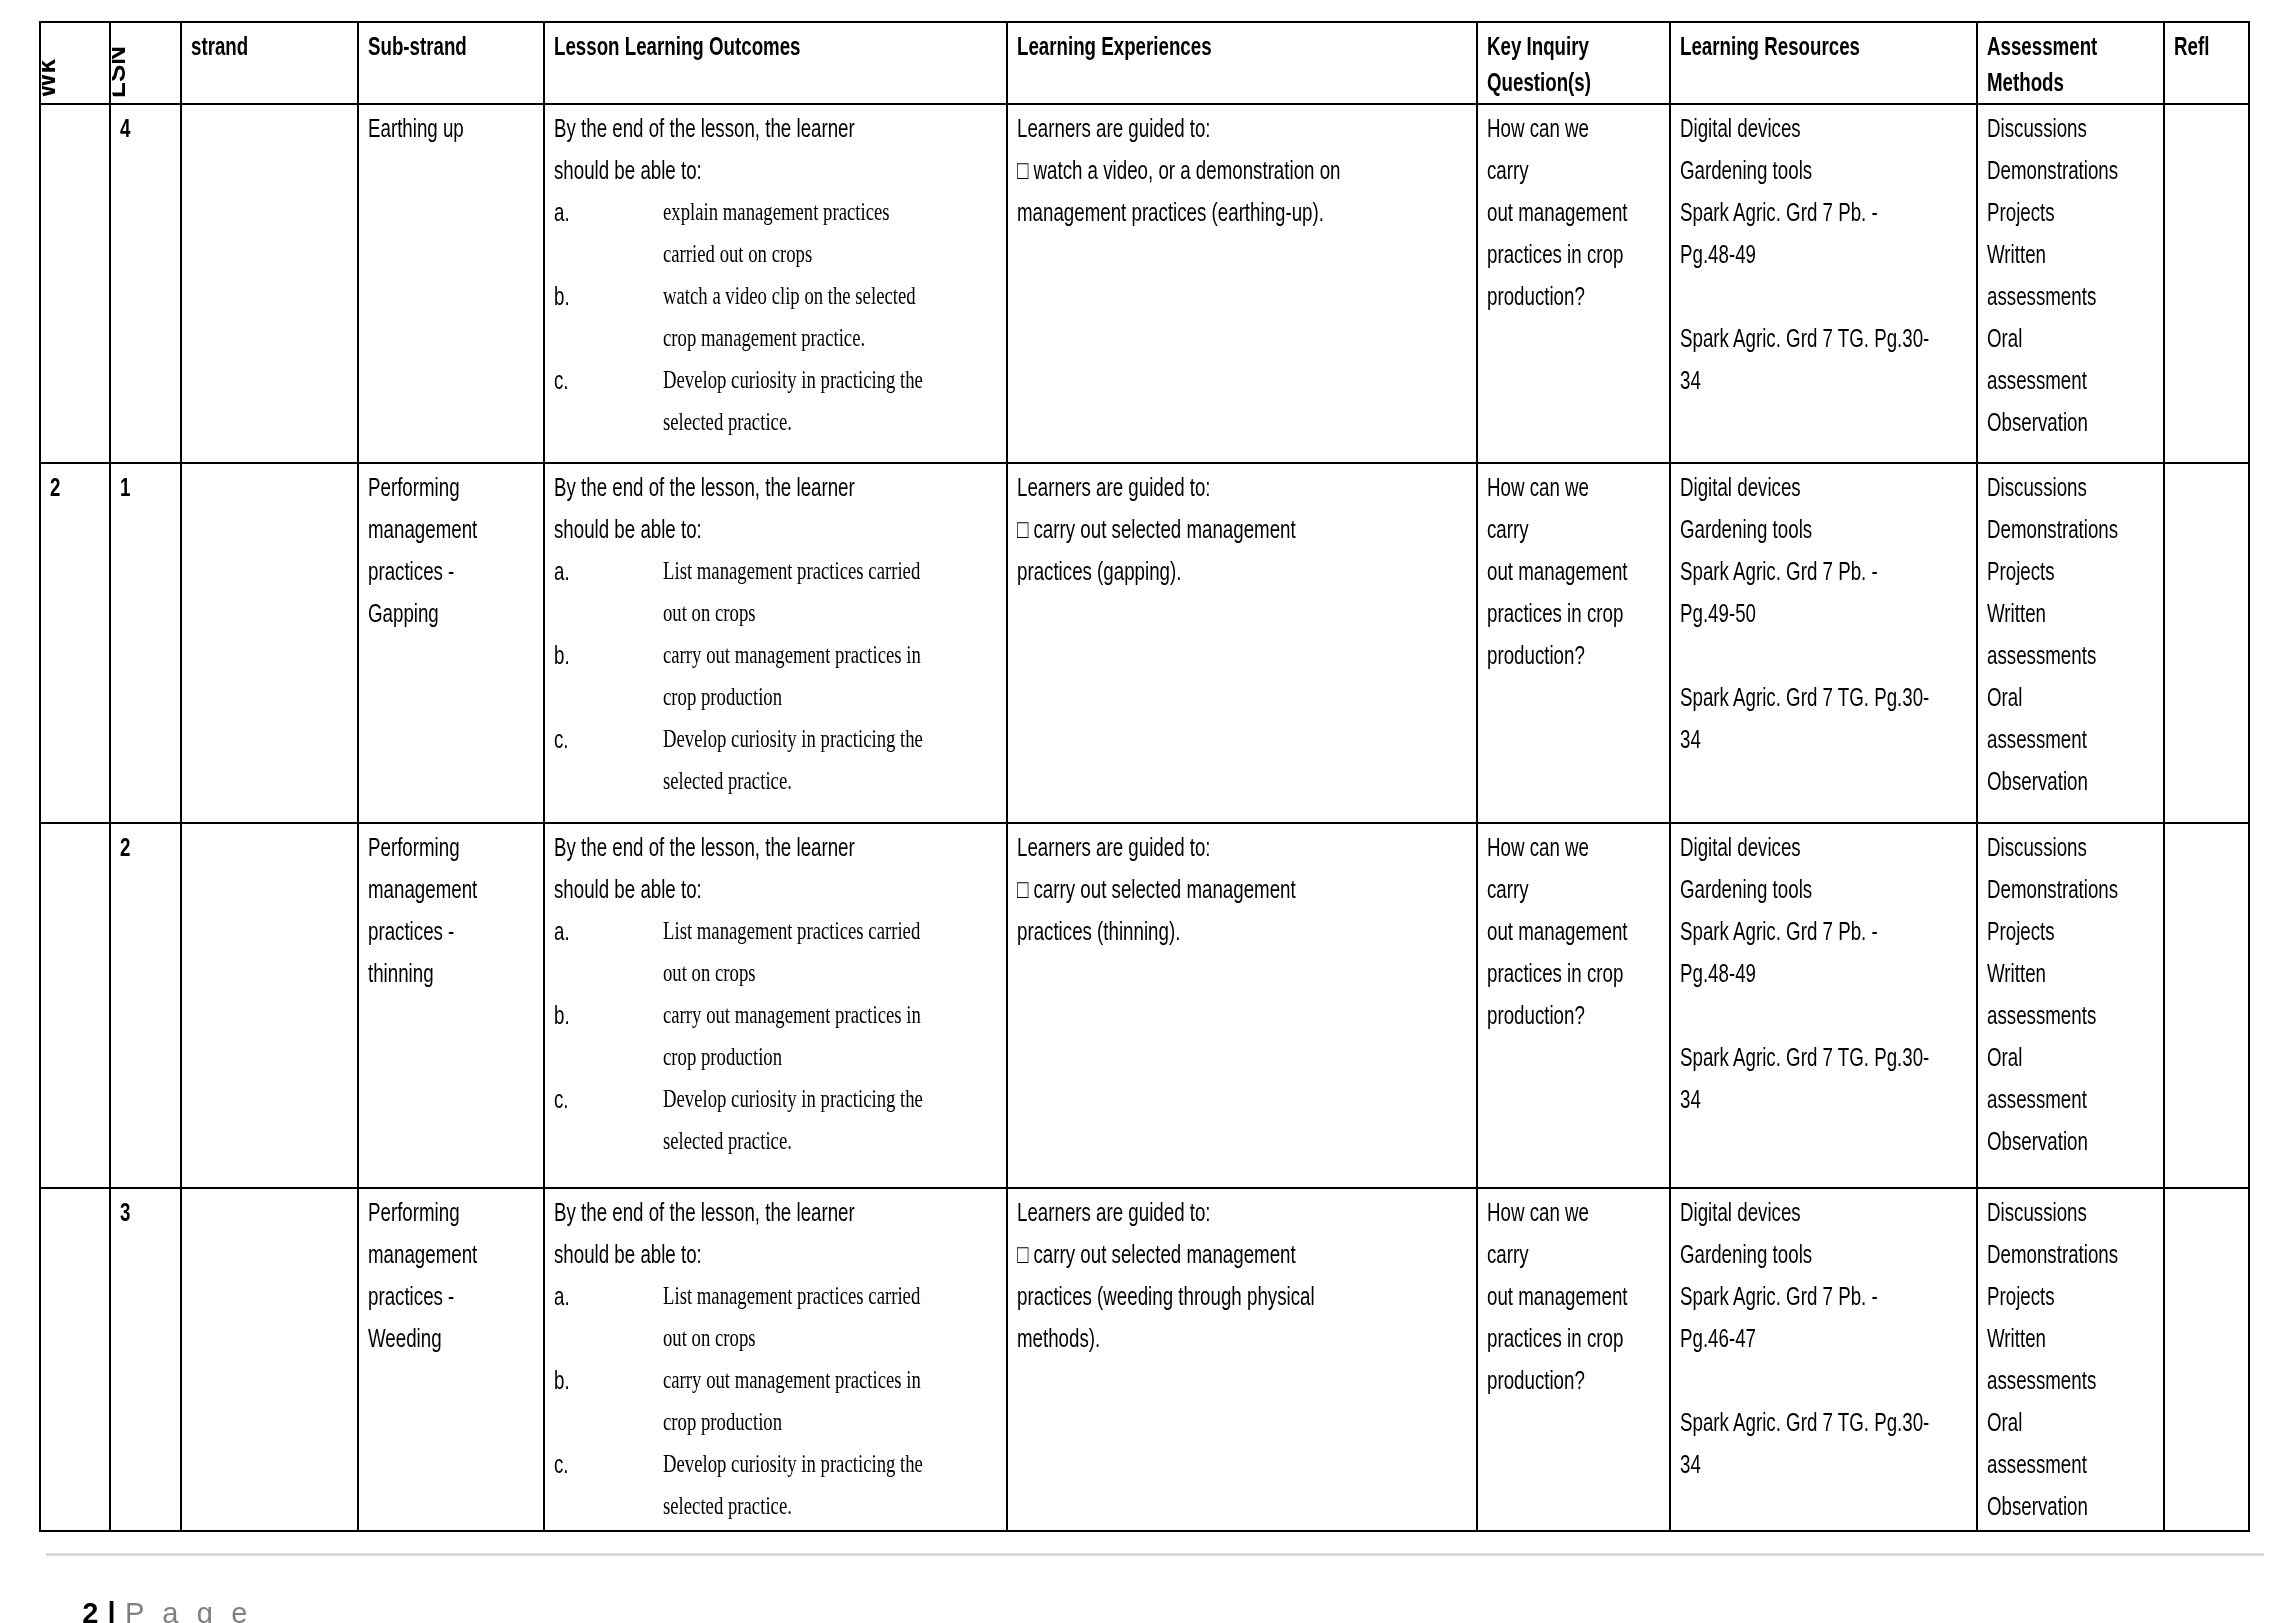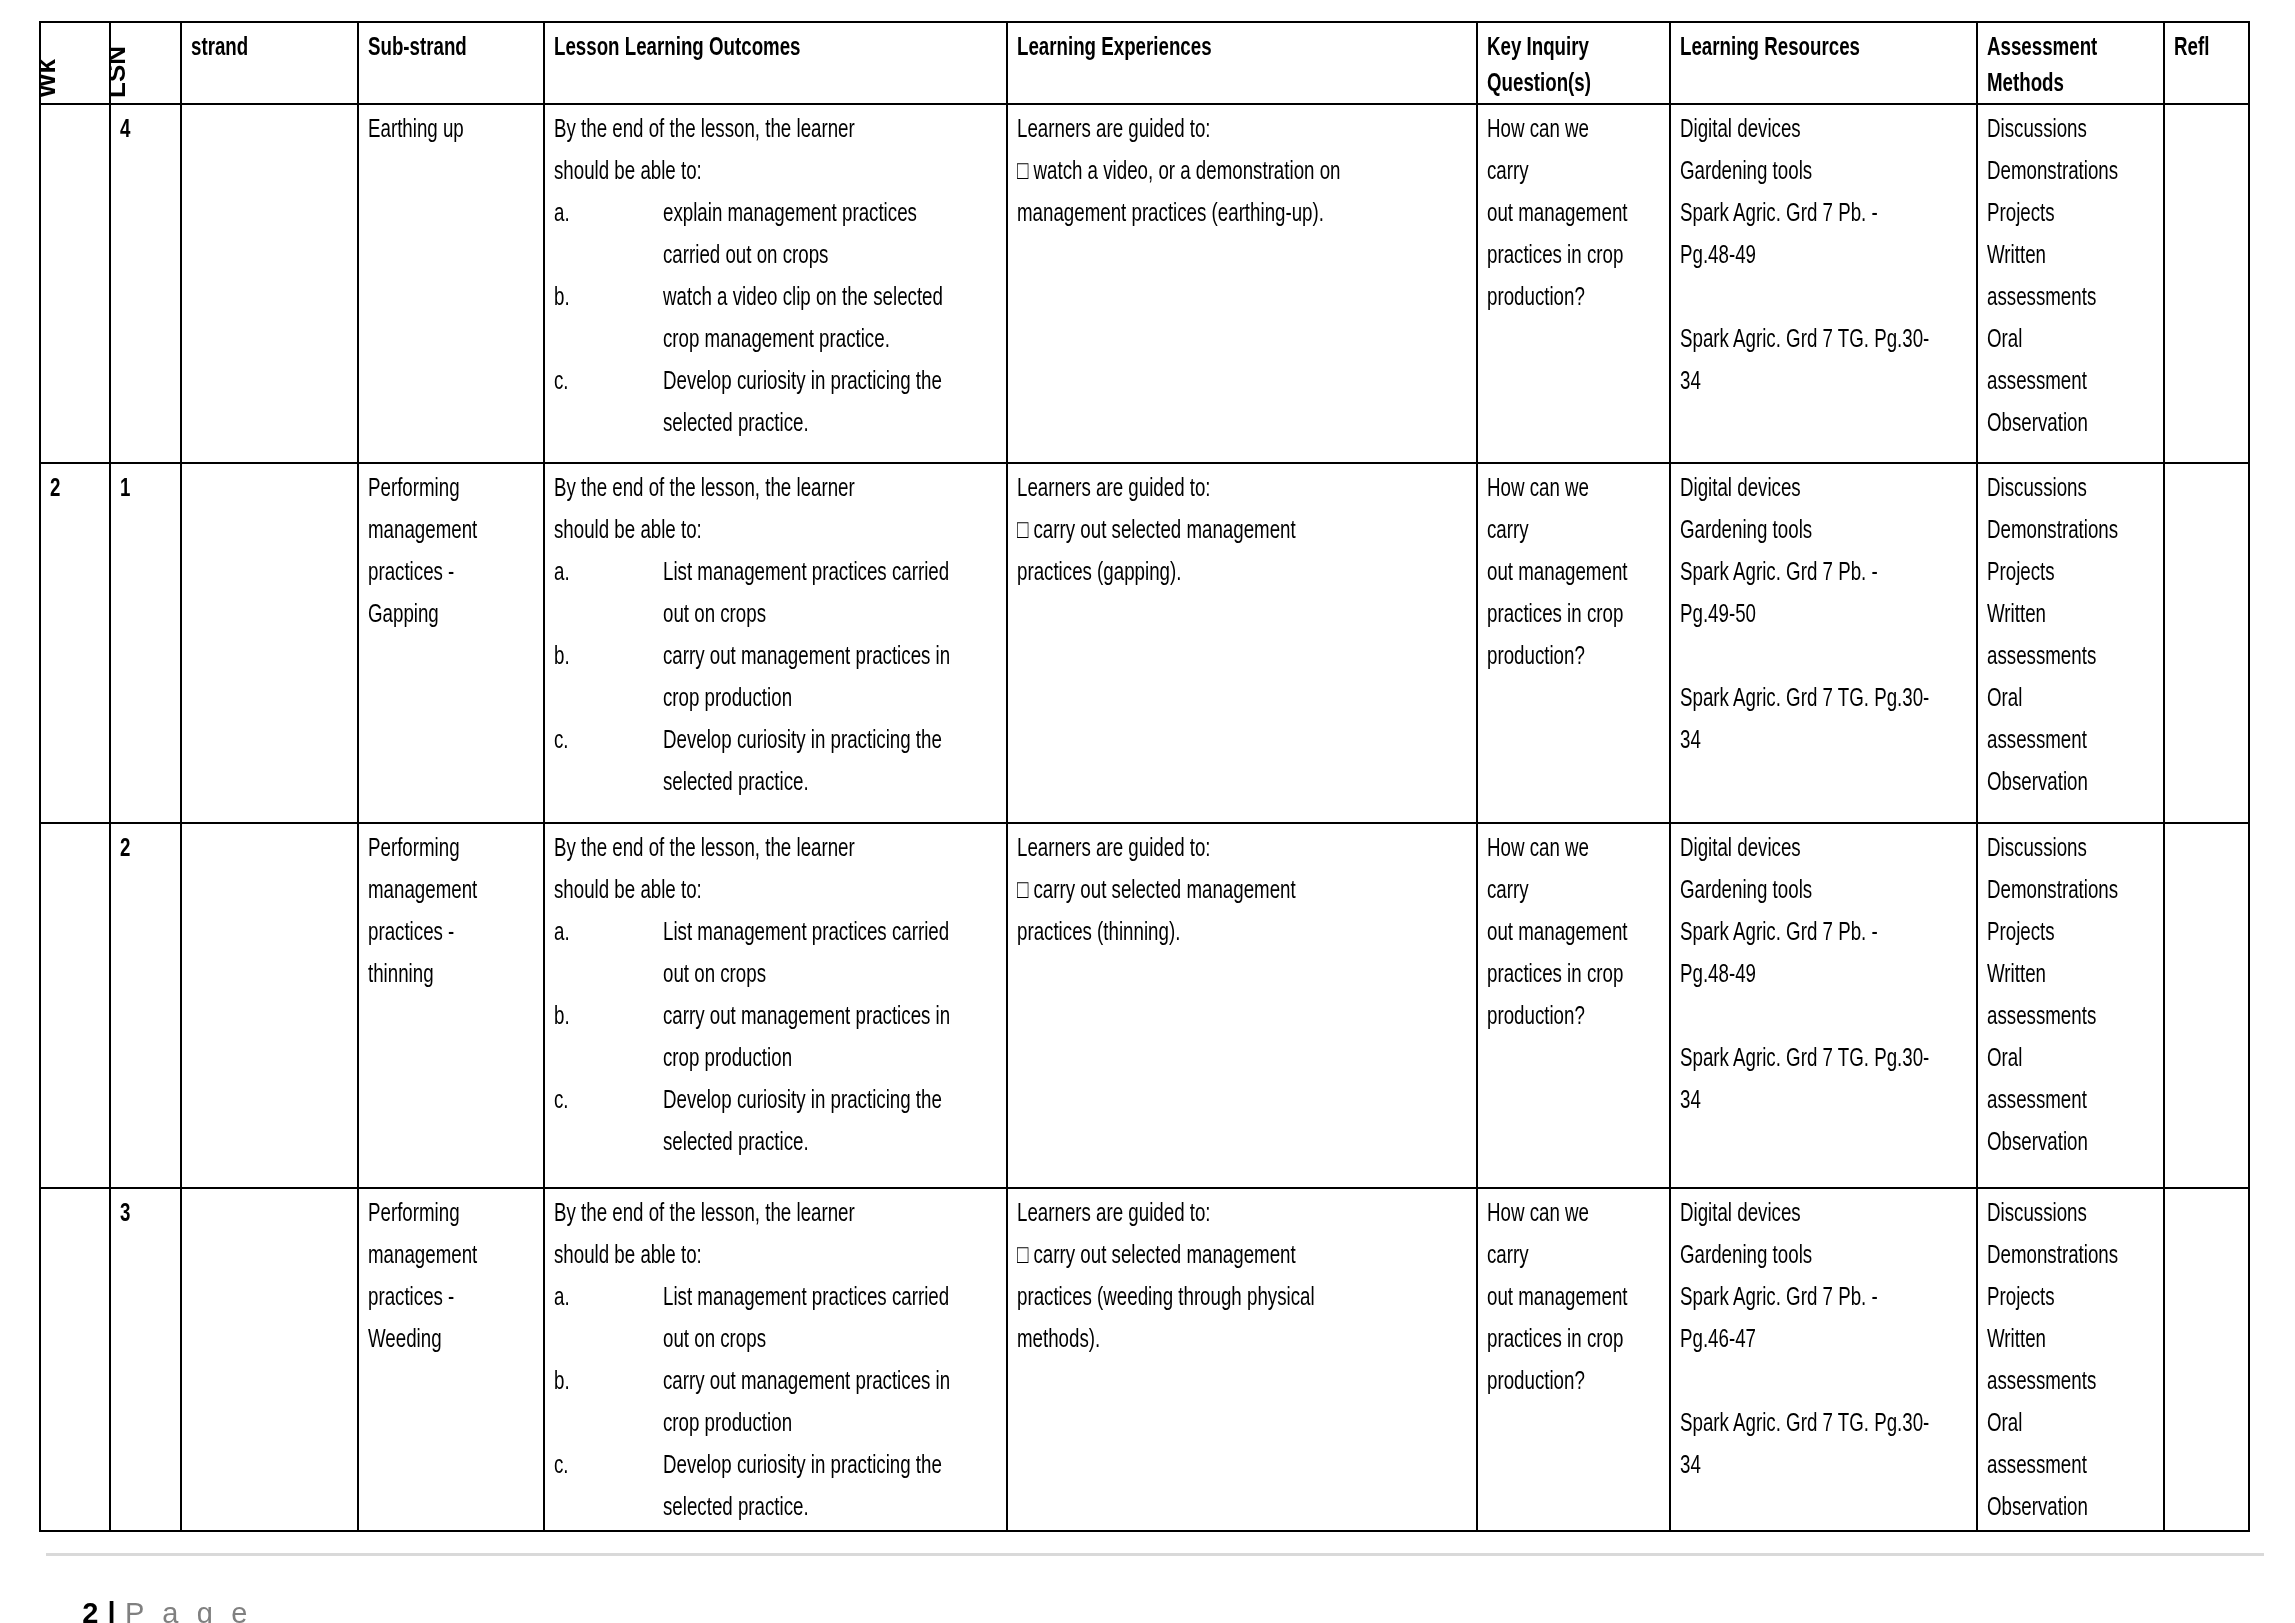--- a/index.html
+++ b/index.html
@@ -14,21 +14,21 @@
   table.sow{
     position:absolute;left:39px;top:21px;width:2208px;
     border-collapse:collapse;table-layout:fixed;
   }
   .sow td,.sow th{
     border:2.6px solid #000;
     vertical-align:top;text-align:left;
     padding:2.6px 9.2px;overflow:hidden;
     font-weight:normal;
   }
-  .sow th{position:relative;}
+  .sow th{position:relative;border-radius:13px;}
 
   
   .tx{
     display:inline-block;white-space:pre;
     transform:scaleX(0.72);transform-origin:0 0;
     font-size:26px;line-height:42px;
   }
   th .tx{font-weight:bold;line-height:36px;padding-top:2.6px;}
   .bold{font-weight:bold;}
 
@@ -37,21 +37,21 @@
     position:absolute;bottom:5.2px;left:calc(50% - 14.4px);
     transform-origin:0 100%;
     transform:rotate(-90deg);
     font-weight:bold;font-size:26px;line-height:29px;white-space:pre;
     display:inline-block;
   }
 
   
   .item{display:flex;align-items:flex-start;}
   .item .m{flex:0 0 109px;}
-  .item .t{flex:1 1 auto;min-width:0;}
+  .item .t{flex:1 1 auto;min-width:0;font-family:Liberation Serif, serif;}
 
   
   .footer-rule{
     position:absolute;left:46px;top:1553px;width:2218px;height:2.6px;
     background:#d9d9d9; 
   }
   .footer{
     position:absolute;left:50px;top:1564px;
     font-size:29px;line-height:33px;white-space:pre;
   }

